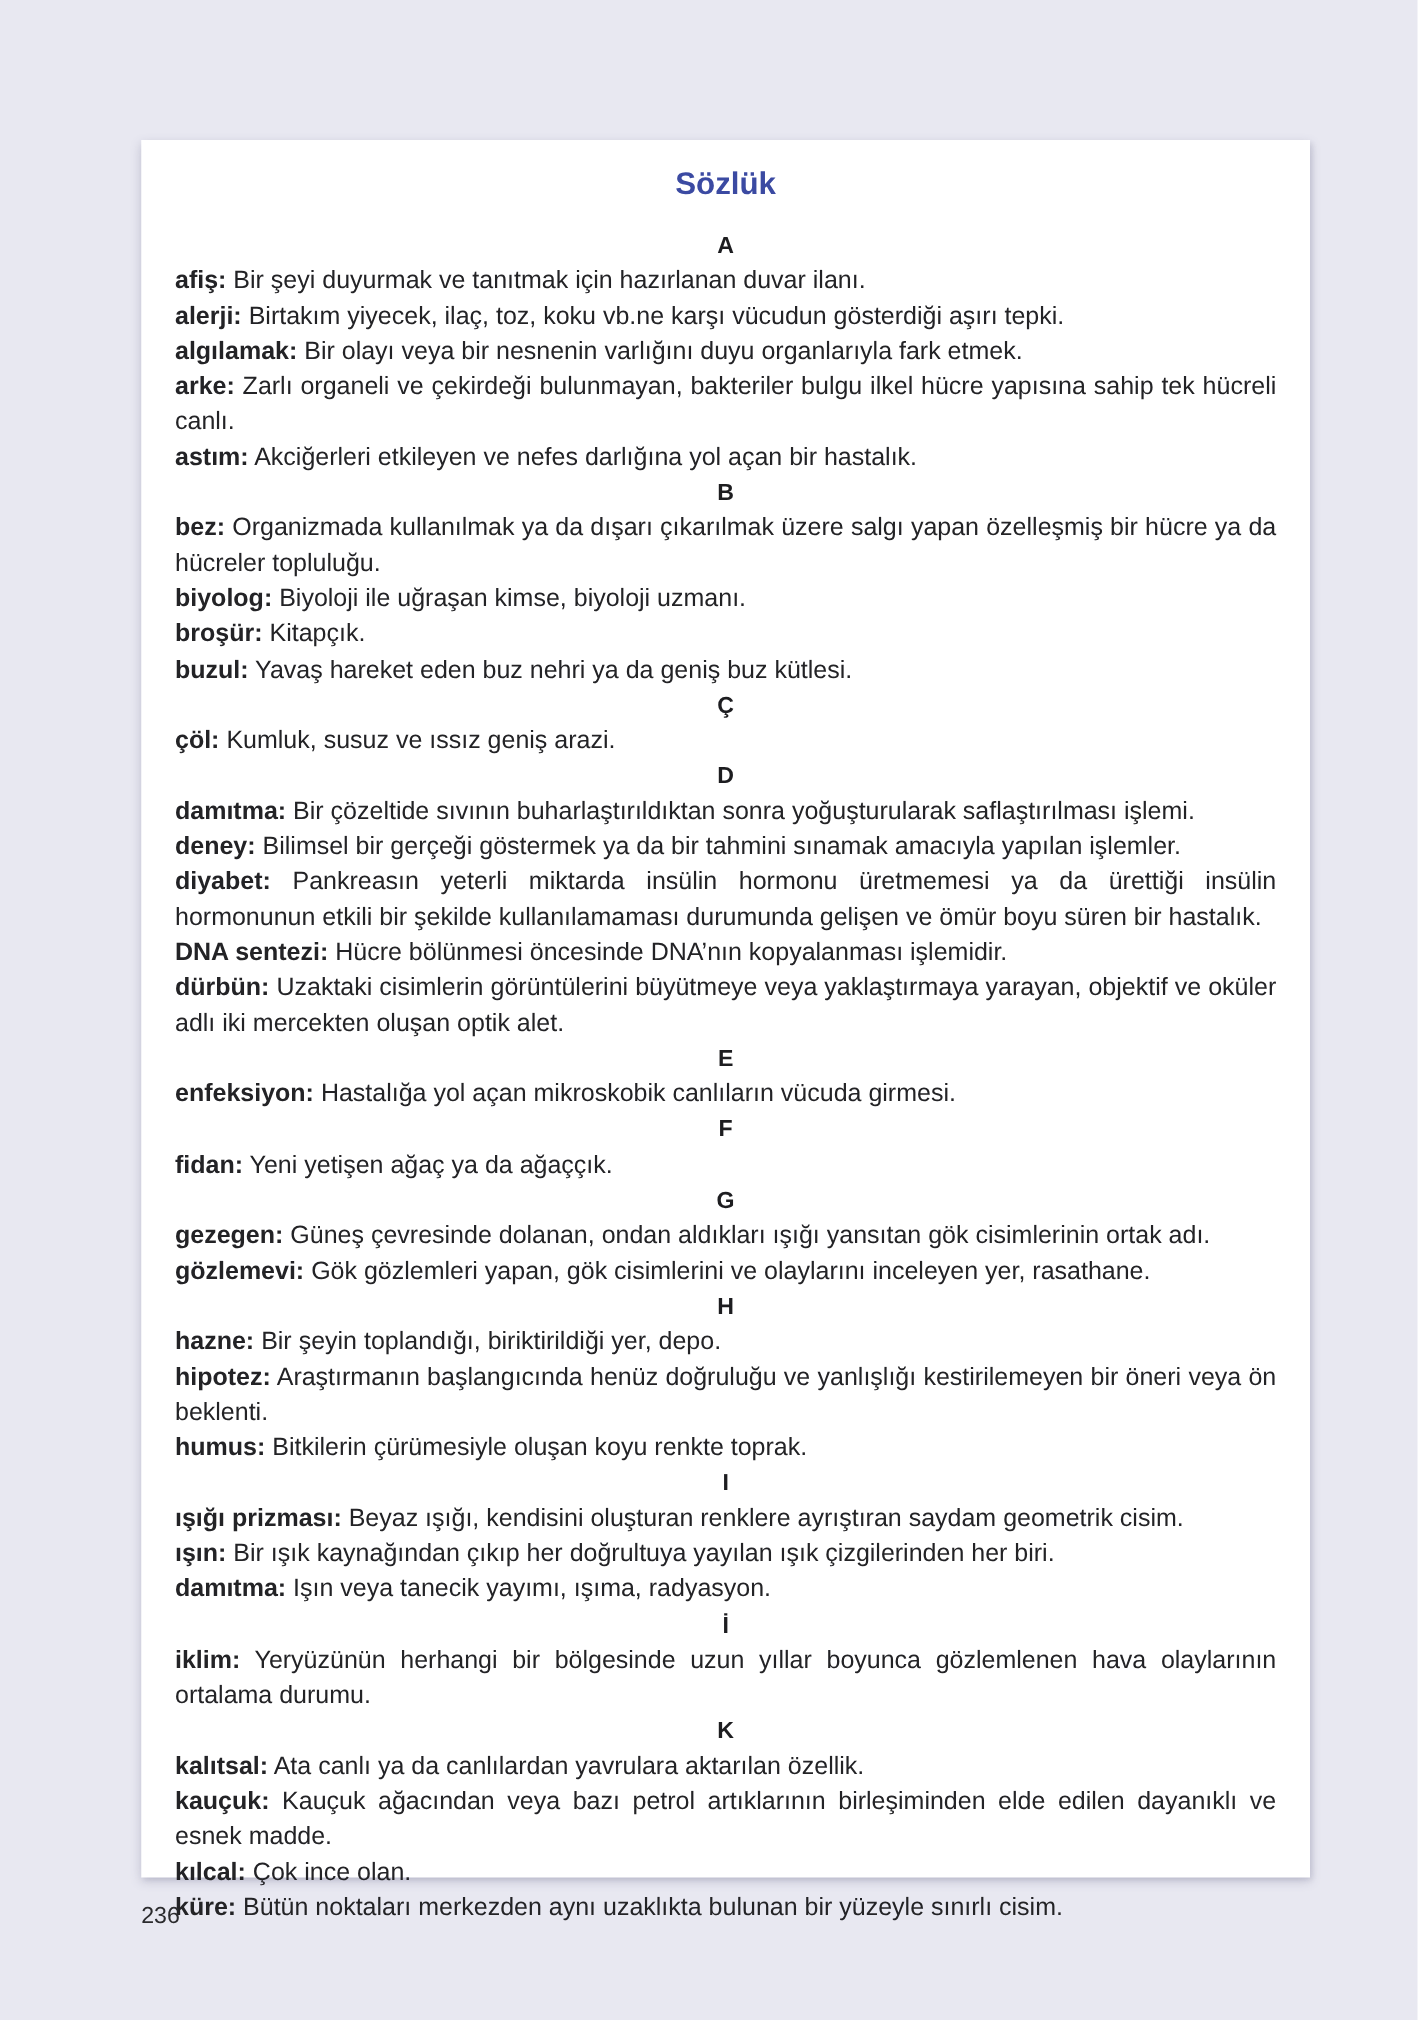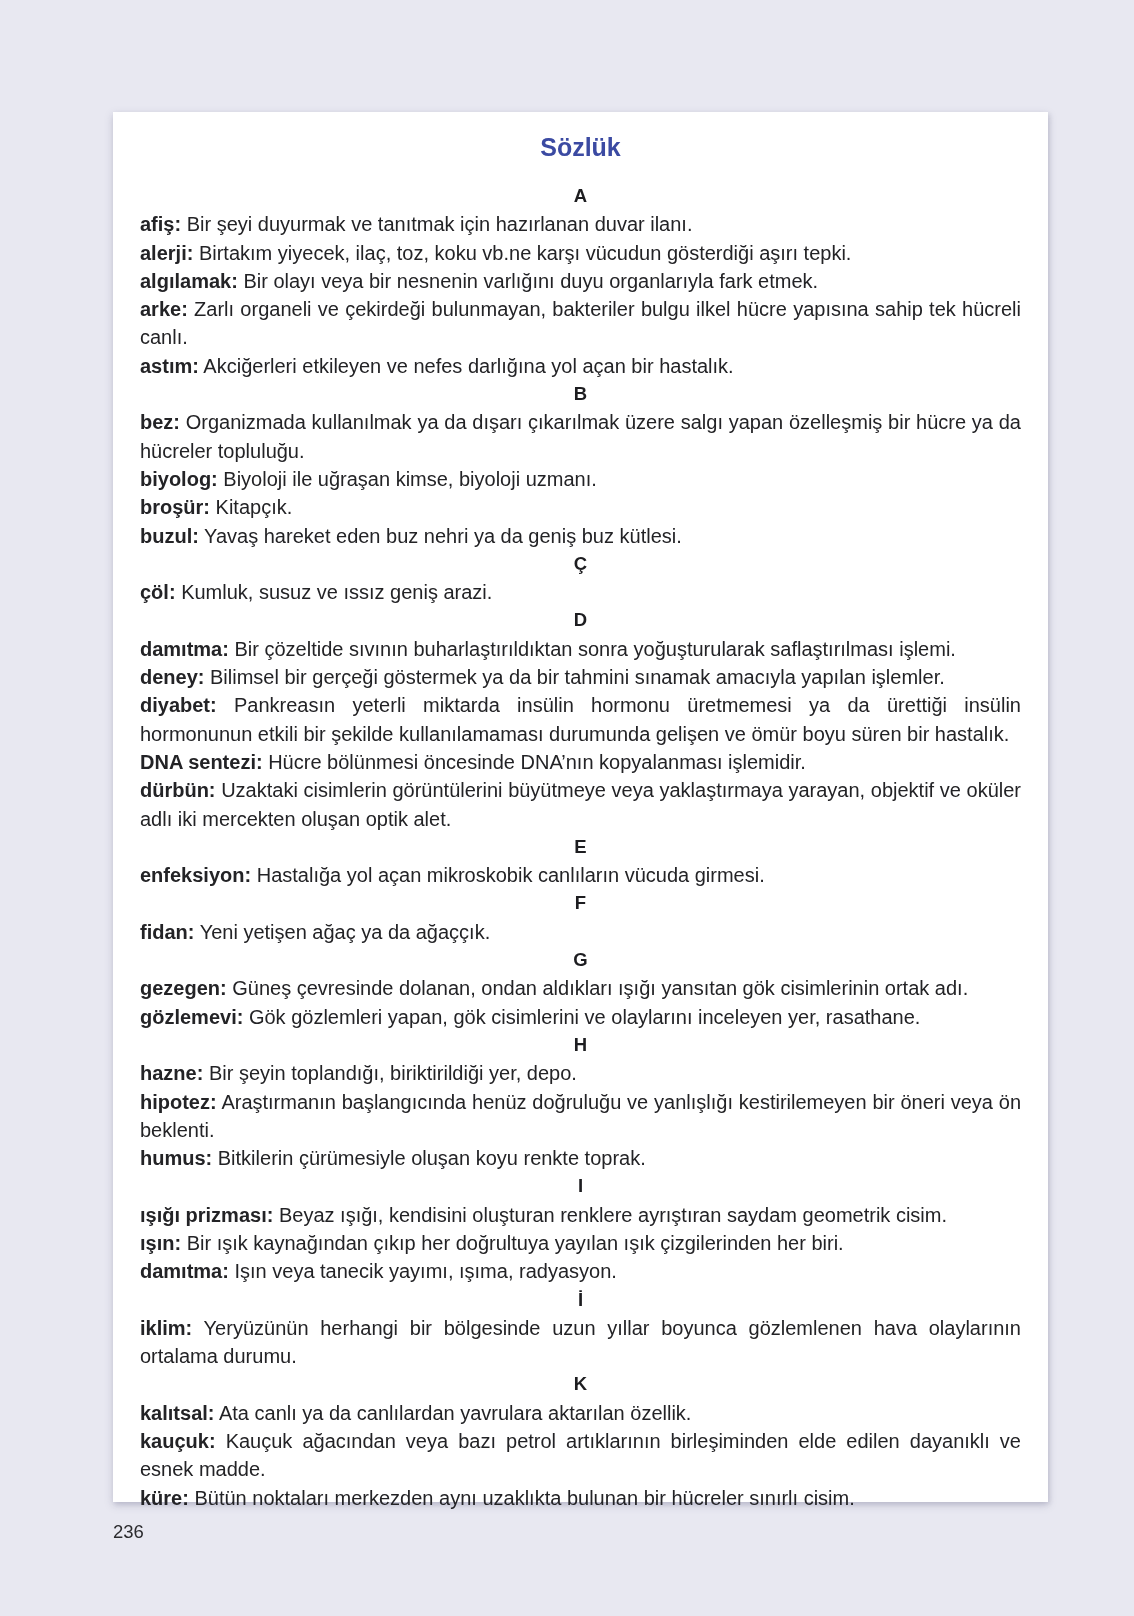--- a/index.html
+++ b/index.html
@@ -91,17 +91,18 @@
       <p class="entry"><b>humus:</b> <span>Bitkilerin çürümesiyle oluşan koyu renkte toprak.</span></p>
       <div class="letter">I</div>
       <p class="entry"><b>ışığı prizması:</b> <span>Beyaz ışığı, kendisini oluşturan renklere ayrıştıran saydam geometrik cisim.</span></p>
       <p class="entry"><b>ışın:</b> <span>Bir ışık kaynağından çıkıp her doğrultuya yayılan ışık çizgilerinden her biri.</span></p>
       <p class="entry"><b>damıtma:</b> <span>Işın veya tanecik yayımı, ışıma, radyasyon.</span></p>
       <div class="letter">İ</div>
       <p class="entry"><b>iklim:</b> <span>Yeryüzünün herhangi bir bölgesinde uzun yıllar boyunca gözlemlenen hava olaylarının ortalama durumu.</span></p>
       <div class="letter">K</div>
       <p class="entry"><b>kalıtsal:</b> <span>Ata canlı ya da canlılardan yavrulara aktarılan özellik.</span></p>
       <p class="entry"><b>kauçuk:</b> <span>Kauçuk ağacından veya bazı petrol artıklarının birleşiminden elde edilen dayanıklı ve esnek madde.</span></p>
-      <p class="entry"><b>küre:</b> <span>Bütün noktaları merkezden aynı uzaklıkta bulunan bir hücreler sınırlı cisim.</span></p>
+      <p class="entry"><b>kılcal:</b> <span>Çok ince olan.</span></p>
+      <p class="entry"><b>küre:</b> <span>Bütün noktaları merkezden aynı uzaklıkta bulunan bir yüzeyle sınırlı cisim.</span></p>
     </div>
 </div>
 
 <div class="page-number">236</div>
 
 </body></html>

